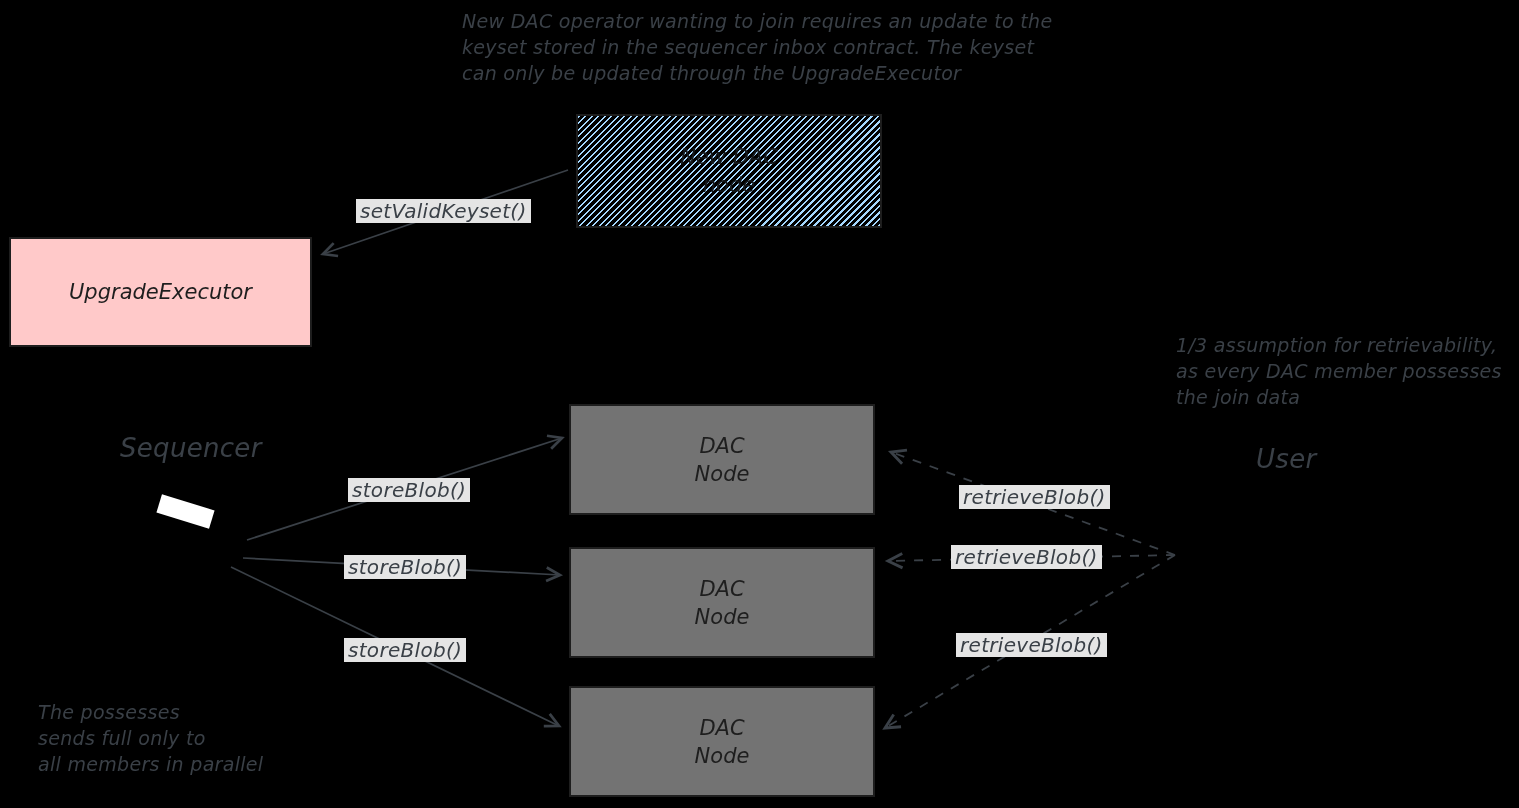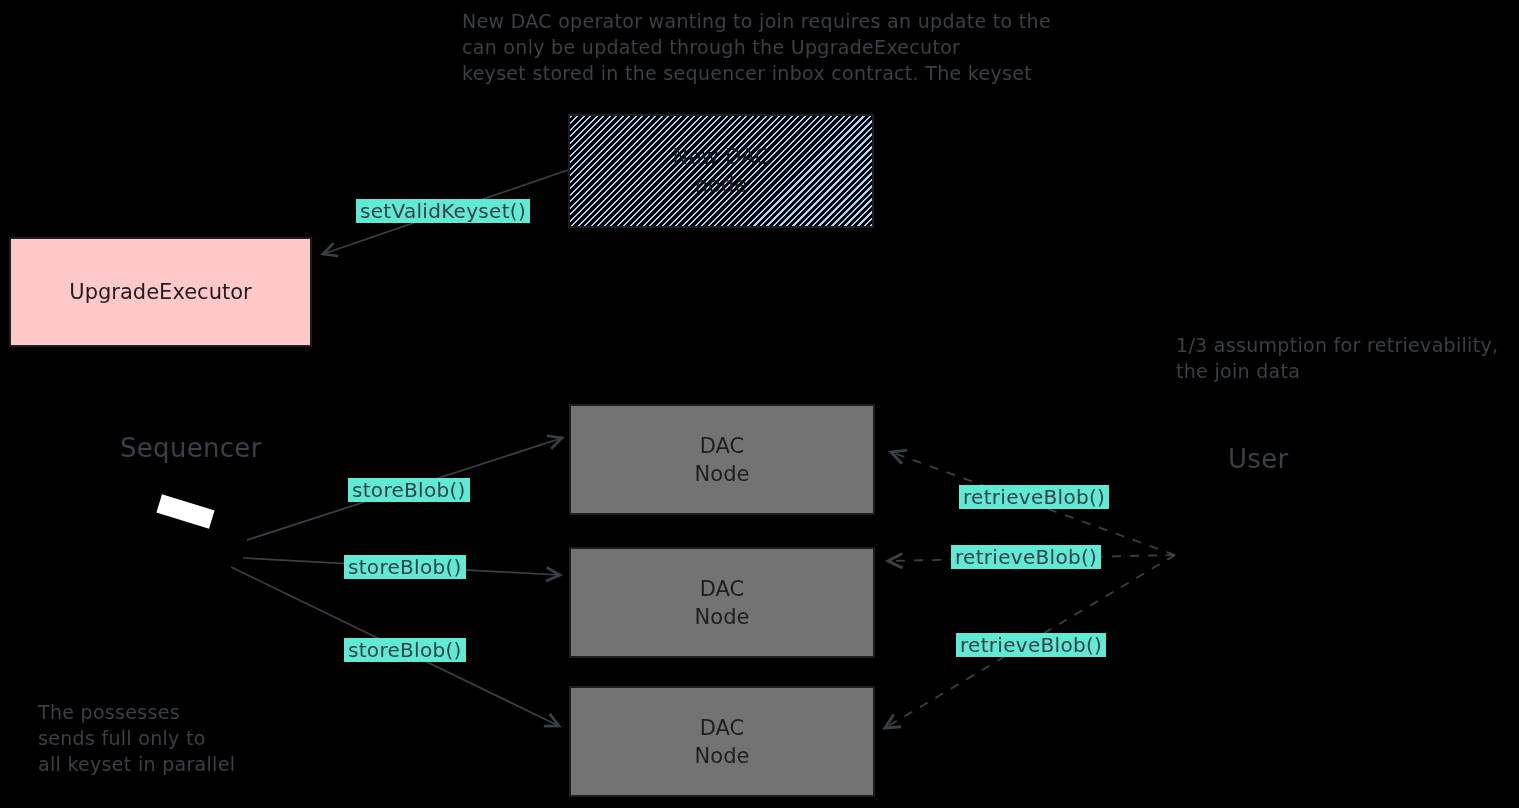--- a/index.html
+++ b/index.html
@@ -9,20 +9,21 @@
     width: 1519px;
     height: 808px;
     overflow: hidden;
     font-family: "DejaVu Sans", sans-serif;
   }
   .canvas {
     position: relative;
     width: 1498px;
     height: 808px;
     background: #000000;
+    font-style: italic;
   }
   .arrows {
     position: absolute;
     left: 0; top: 0;
     width: 1519px;
     height: 808px;
   }
   .note {
     position: absolute;
     color: #3a4047;
@@ -30,21 +31,21 @@
     line-height: 26px;
     white-space: nowrap;
     letter-spacing: 0.3px;
   }
   .edge-label {
     position: absolute;
     color: #3a4047;
     font-size: 20px;
     line-height: 24px;
     white-space: nowrap;
-    background: #5eead4;
+    background: #e5e5e5;
     padding: 0 4px;
     letter-spacing: 0.3px;
   }
   .actor-label {
     position: absolute;
     color: #3a4047;
     font-size: 26px;
     line-height: 24px;
     white-space: nowrap;
     letter-spacing: 0.3px;
@@ -64,20 +65,21 @@
   }
   .box-blue   { background: #737373; }
   .box-pink   { background: #ffc9c9; }
   .box-hatch  {
     background: repeating-linear-gradient(
       135deg,
       #a5d8ff 0px, #a5d8ff 1.6px,
       transparent 1.6px, transparent 4.6px
     );
     color: #14181c;
+    margin-left: 8px;
   }
   .screen-shape {
     position: absolute;
     left: 158px; top: 502px;
     width: 55px; height: 19px;
     background: #ffffff;
     transform: rotate(17deg);
   }
 </style>
 </head>
@@ -95,22 +97,22 @@
     <line x1="247" y1="540" x2="562" y2="438" stroke="#3a4047" stroke-width="1.7" marker-end="url(#arrowhead)"></line>
     <line x1="243" y1="558" x2="560" y2="575" stroke="#3a4047" stroke-width="1.7" marker-end="url(#arrowhead)"></line>
     <line x1="231" y1="567" x2="559" y2="726" stroke="#3a4047" stroke-width="1.7" marker-end="url(#arrowhead)"></line>
     <line x1="1175" y1="555" x2="891" y2="452" stroke="#3a4047" stroke-width="1.8" stroke-dasharray="9 9" marker-end="url(#arrowhead)"></line>
     <line x1="1175" y1="555" x2="888" y2="561" stroke="#3a4047" stroke-width="1.8" stroke-dasharray="9 9" marker-end="url(#arrowhead)"></line>
     <line x1="1175" y1="555" x2="885" y2="728" stroke="#3a4047" stroke-width="1.8" stroke-dasharray="9 9" marker-end="url(#arrowhead)"></line>
   </svg>
 
   <div class="note" style="left:462px; top:8px;">
     <div>New DAC operator wanting to join requires an update to the</div>
+    <div>keyset stored in the sequencer inbox contract. The keyset</div>
     <div>can only be updated through the UpgradeExecutor</div>
-    <div>keyset stored in the sequencer inbox contract. The keyset</div>
   </div>
 
   <div class="box box-hatch" style="left:568px; top:114px; width:306px; height:114px;">
     <div>New DAC</div>
     <div>node</div>
   </div>
 
   <div class="box box-pink" style="left:9px; top:213px; width:303px; height:110px;margin-top:24px;">
     <div>UpgradeExecutor</div>
   </div>
@@ -134,26 +136,27 @@
   </div>
   <div class="box box-blue" style="left:569px; top:686px; width:306px; height:111px;">
     <div>DAC</div>
     <div>Node</div>
   </div>
 
   <div class="edge-label" style="left:959px; top:485px;">retrieveBlob()</div>
   <div class="edge-label" style="left:951px; top:545px;">retrieveBlob()</div>
   <div class="edge-label" style="left:956px; top:633px;">retrieveBlob()</div>
 
-  <div class="actor-label" style="left:1228px; top:447px;">User</div>
+  <div class="actor-label" style="left:1256px; top:447px;">User</div>
 
   <div class="note" style="left:1176px; top:332px;">
     <div>1/3 assumption for retrievability,</div>
+    <div>as every DAC member possesses</div>
     <div>the join data</div>
   </div>
 
   <div class="note" style="left:38px; top:699px;">
     <div>The possesses</div>
     <div>sends full only to</div>
-    <div>all keyset in parallel</div>
+    <div>all members in parallel</div>
   </div>
 
 </div>
 
 </body></html>

